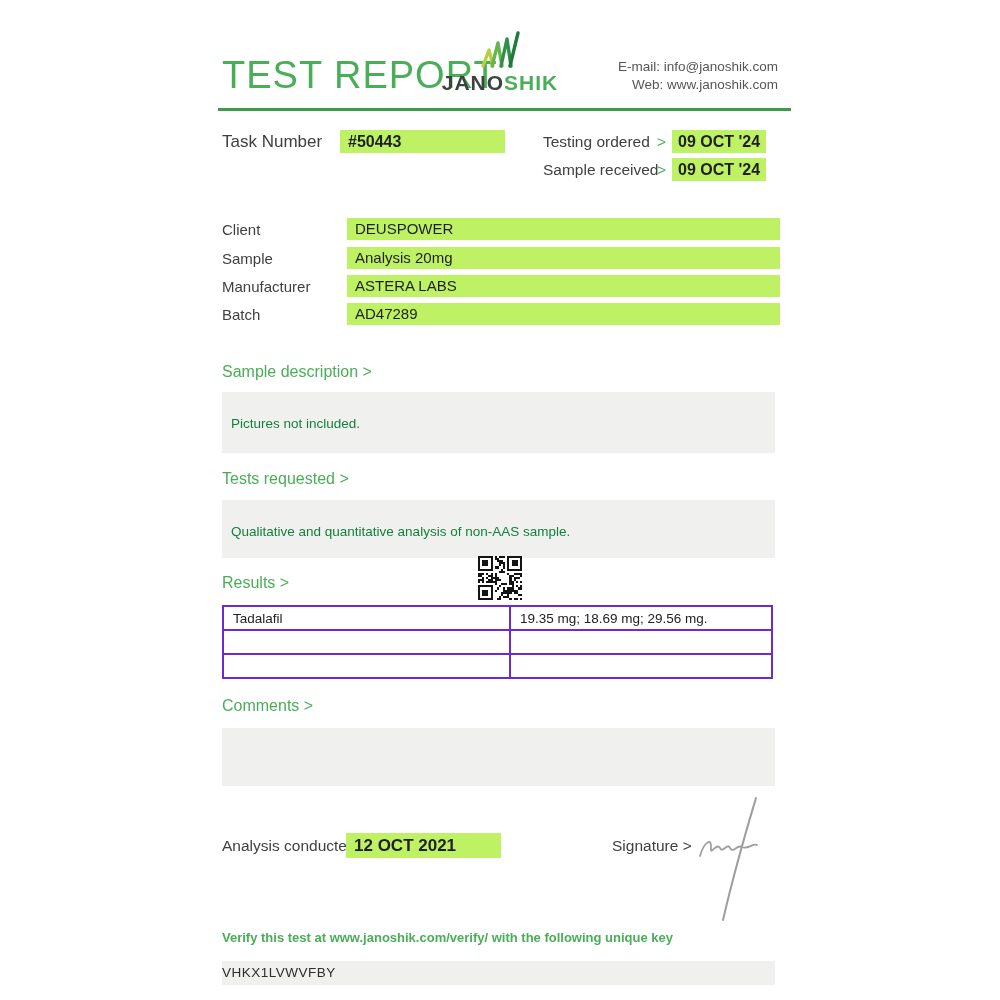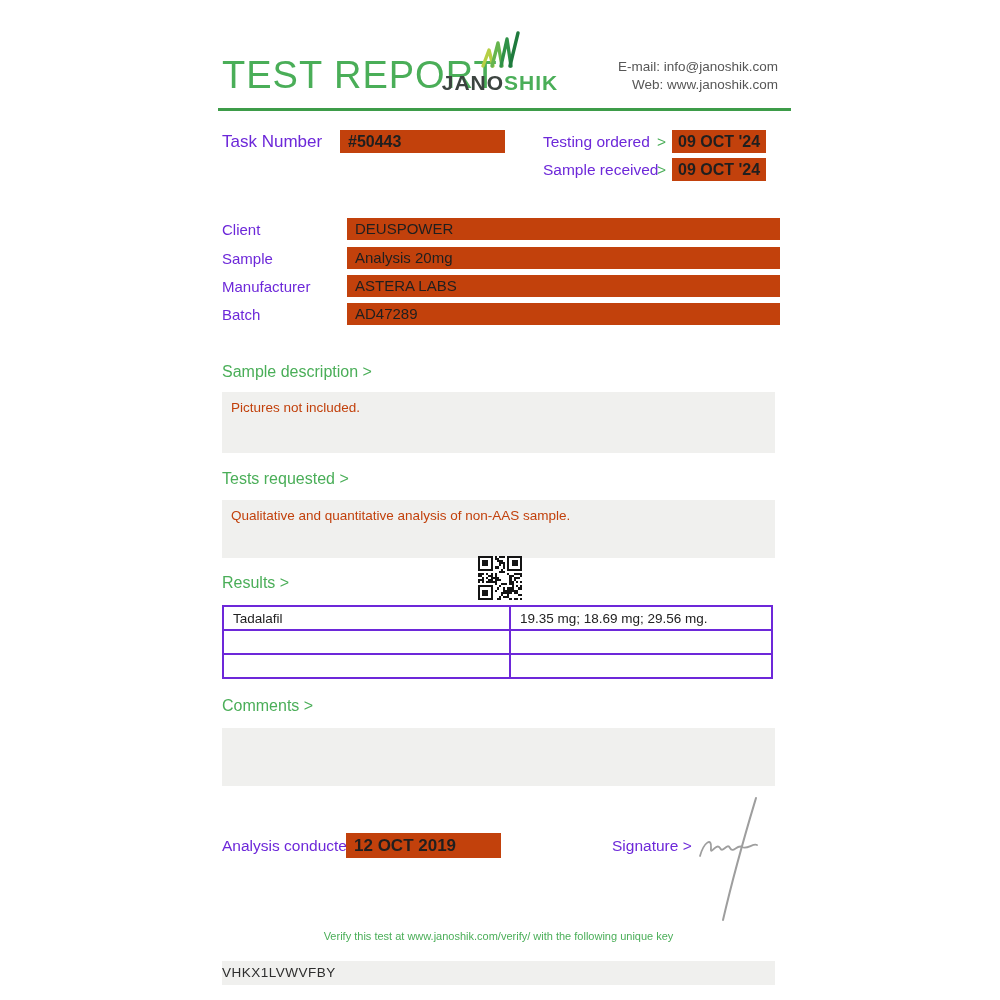--- a/index.html
+++ b/index.html
@@ -12,26 +12,26 @@
   .logo{position:absolute;left:440px;top:30px;width:120px;text-align:center;}
   .logo-icon{display:block;margin:0 auto;}
   .logo-text{font-size:21px;font-weight:700;letter-spacing:1px;margin-top:1px;}
   .logo-jano{color:#3c4440;}
   .logo-shik{color:#4aae58;}
   .contact{position:absolute;right:222px;top:58px;text-align:right;font-size:13.5px;
            color:#565656;line-height:18px;}
   .rule{position:absolute;left:218px;top:108px;width:573px;height:3px;background:#3d9c49;}
 
   
-  .glabel{position:absolute;color:#6d28d9;}
-  .vbox{position:absolute;background:#c2410c;color:#1f1f1f;}
+  .glabel{position:absolute;color:#404040;}
+  .vbox{position:absolute;background:#bef264;color:#1f1f1f;}
   .chev{position:absolute;color:#4aae58;}
   .section-label{position:absolute;left:222px;color:#4aae58;font-size:16px;}
   .content-box{position:absolute;left:222px;width:553px;background:#f0f0ee;
-               font-size:13.5px;color:#c2410c;padding:8px 0 0 9px;box-sizing:border-box;}
+               font-size:13.5px;color:#15803d;padding:24px 0 0 9px;box-sizing:border-box;}
 
   .task-label{left:222px;top:132px;font-size:17px;}
   .task-box{left:340px;top:130px;width:165px;height:23px;font-size:16px;font-weight:700;
             line-height:23px;padding-left:8px;box-sizing:border-box;}
 
   .date-label{font-size:15.5px;}
   .date-box{width:94px;height:23px;font-size:16px;font-weight:700;line-height:23px;
             padding-left:6px;box-sizing:border-box;}
 
   .info-label{font-size:15px;}
@@ -45,22 +45,22 @@
                     padding:0 0 0 9px;background:#fff;}
   .results-table td.col-name{width:276px;}
 
   
   .analysis-label{left:222px;top:837px;font-size:15.5px;}
   .analysis-box{left:346px;top:833px;width:155px;height:25px;font-size:17px;font-weight:700;
                 line-height:25px;padding-left:8px;box-sizing:border-box;}
   .signature-label{left:612px;top:837px;font-size:15.5px;}
   .signature-svg{position:absolute;left:692px;top:792px;}
 
-  .verify-text{position:absolute;left:222px;top:930px;width:553px;text-align:center;
-               white-space:nowrap;font-size:11px;color:#4aae58;}
+  .verify-text{position:absolute;left:222px;top:930px;width:553px;
+               white-space:nowrap;font-size:13px;color:#4aae58;font-weight:bold;}
   .key-box{position:absolute;left:222px;top:961px;width:553px;height:24px;background:#f0f0ee;
            line-height:24px;font-size:13.5px;letter-spacing:0.5px;color:#2e2e2e;}
 
   .qr{position:absolute;left:478px;top:556px;}
 </style>
 </head>
 <body>
 
 <div class="page">
 
@@ -266,21 +266,21 @@
       <td class="col-name"></td>
       <td></td>
     </tr>
   </tbody>
     </table>
 
   <div class="section-label" style="top:697px;">Comments &gt;</div>
   <div class="content-box" style="top:728px;height:58px;"></div>
 
   <div class="glabel analysis-label">Analysis conducted &gt;</div>
-  <div class="vbox analysis-box">12 OCT 2019</div>
+  <div class="vbox analysis-box">12 OCT 2021</div>
 
   <div class="glabel signature-label">Signature &gt;</div>
   <svg class="signature-svg" width="80" height="135" viewBox="0 0 80 135" fill="none">
     <path d="M 64 6 C 58 26, 44 72, 31 128" stroke="#9e9e9e" stroke-width="2" stroke-linecap="round"></path>
     <path d="M 8 64 C 12 50, 20 45, 19 56 C 18 65, 24 50, 28 56 C 31 62, 35 50, 38 56 C 41 62, 45 52, 50 55 C 55 58, 61 51, 65 53" stroke="#9e9e9e" stroke-width="1.8" stroke-linecap="round"></path>
   </svg>
 
   <div class="verify-text">Verify this test at www.janoshik.com/verify/ with the following unique key</div>
   <div class="key-box">VHKX1LVWVFBY</div>
 

